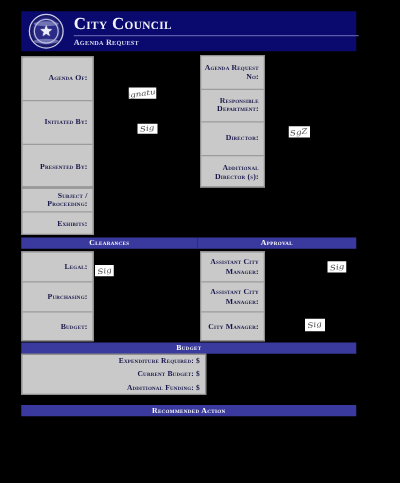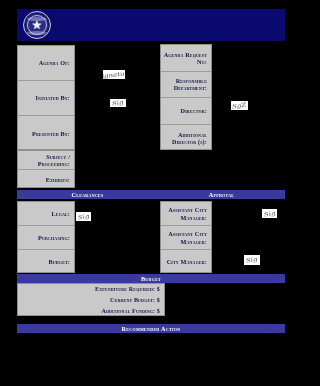--- a/index.html
+++ b/index.html
@@ -223,20 +223,25 @@
 
   <div class="header">
     <div class="seal-wrap">
       <div class="seal">
         <div class="ring"></div>
         <div class="arc-top"></div>
         <div class="arc-bot"></div>
         <div class="star">★</div>
       </div>
     </div>
+    <div class="header-text">
+      <div class="title">City Council</div>
+      <div class="title-rule"></div>
+      <div class="subtitle">Agenda Request</div>
+    </div>
   </div>
 
   <div class="block" id="left-upper">
     <div class="frow">
       <span class="flabel">Agenda Of:</span>
     </div>
     <div class="frow">
       <span class="flabel">Initiated By:</span>
     </div>
     <div class="frow">

